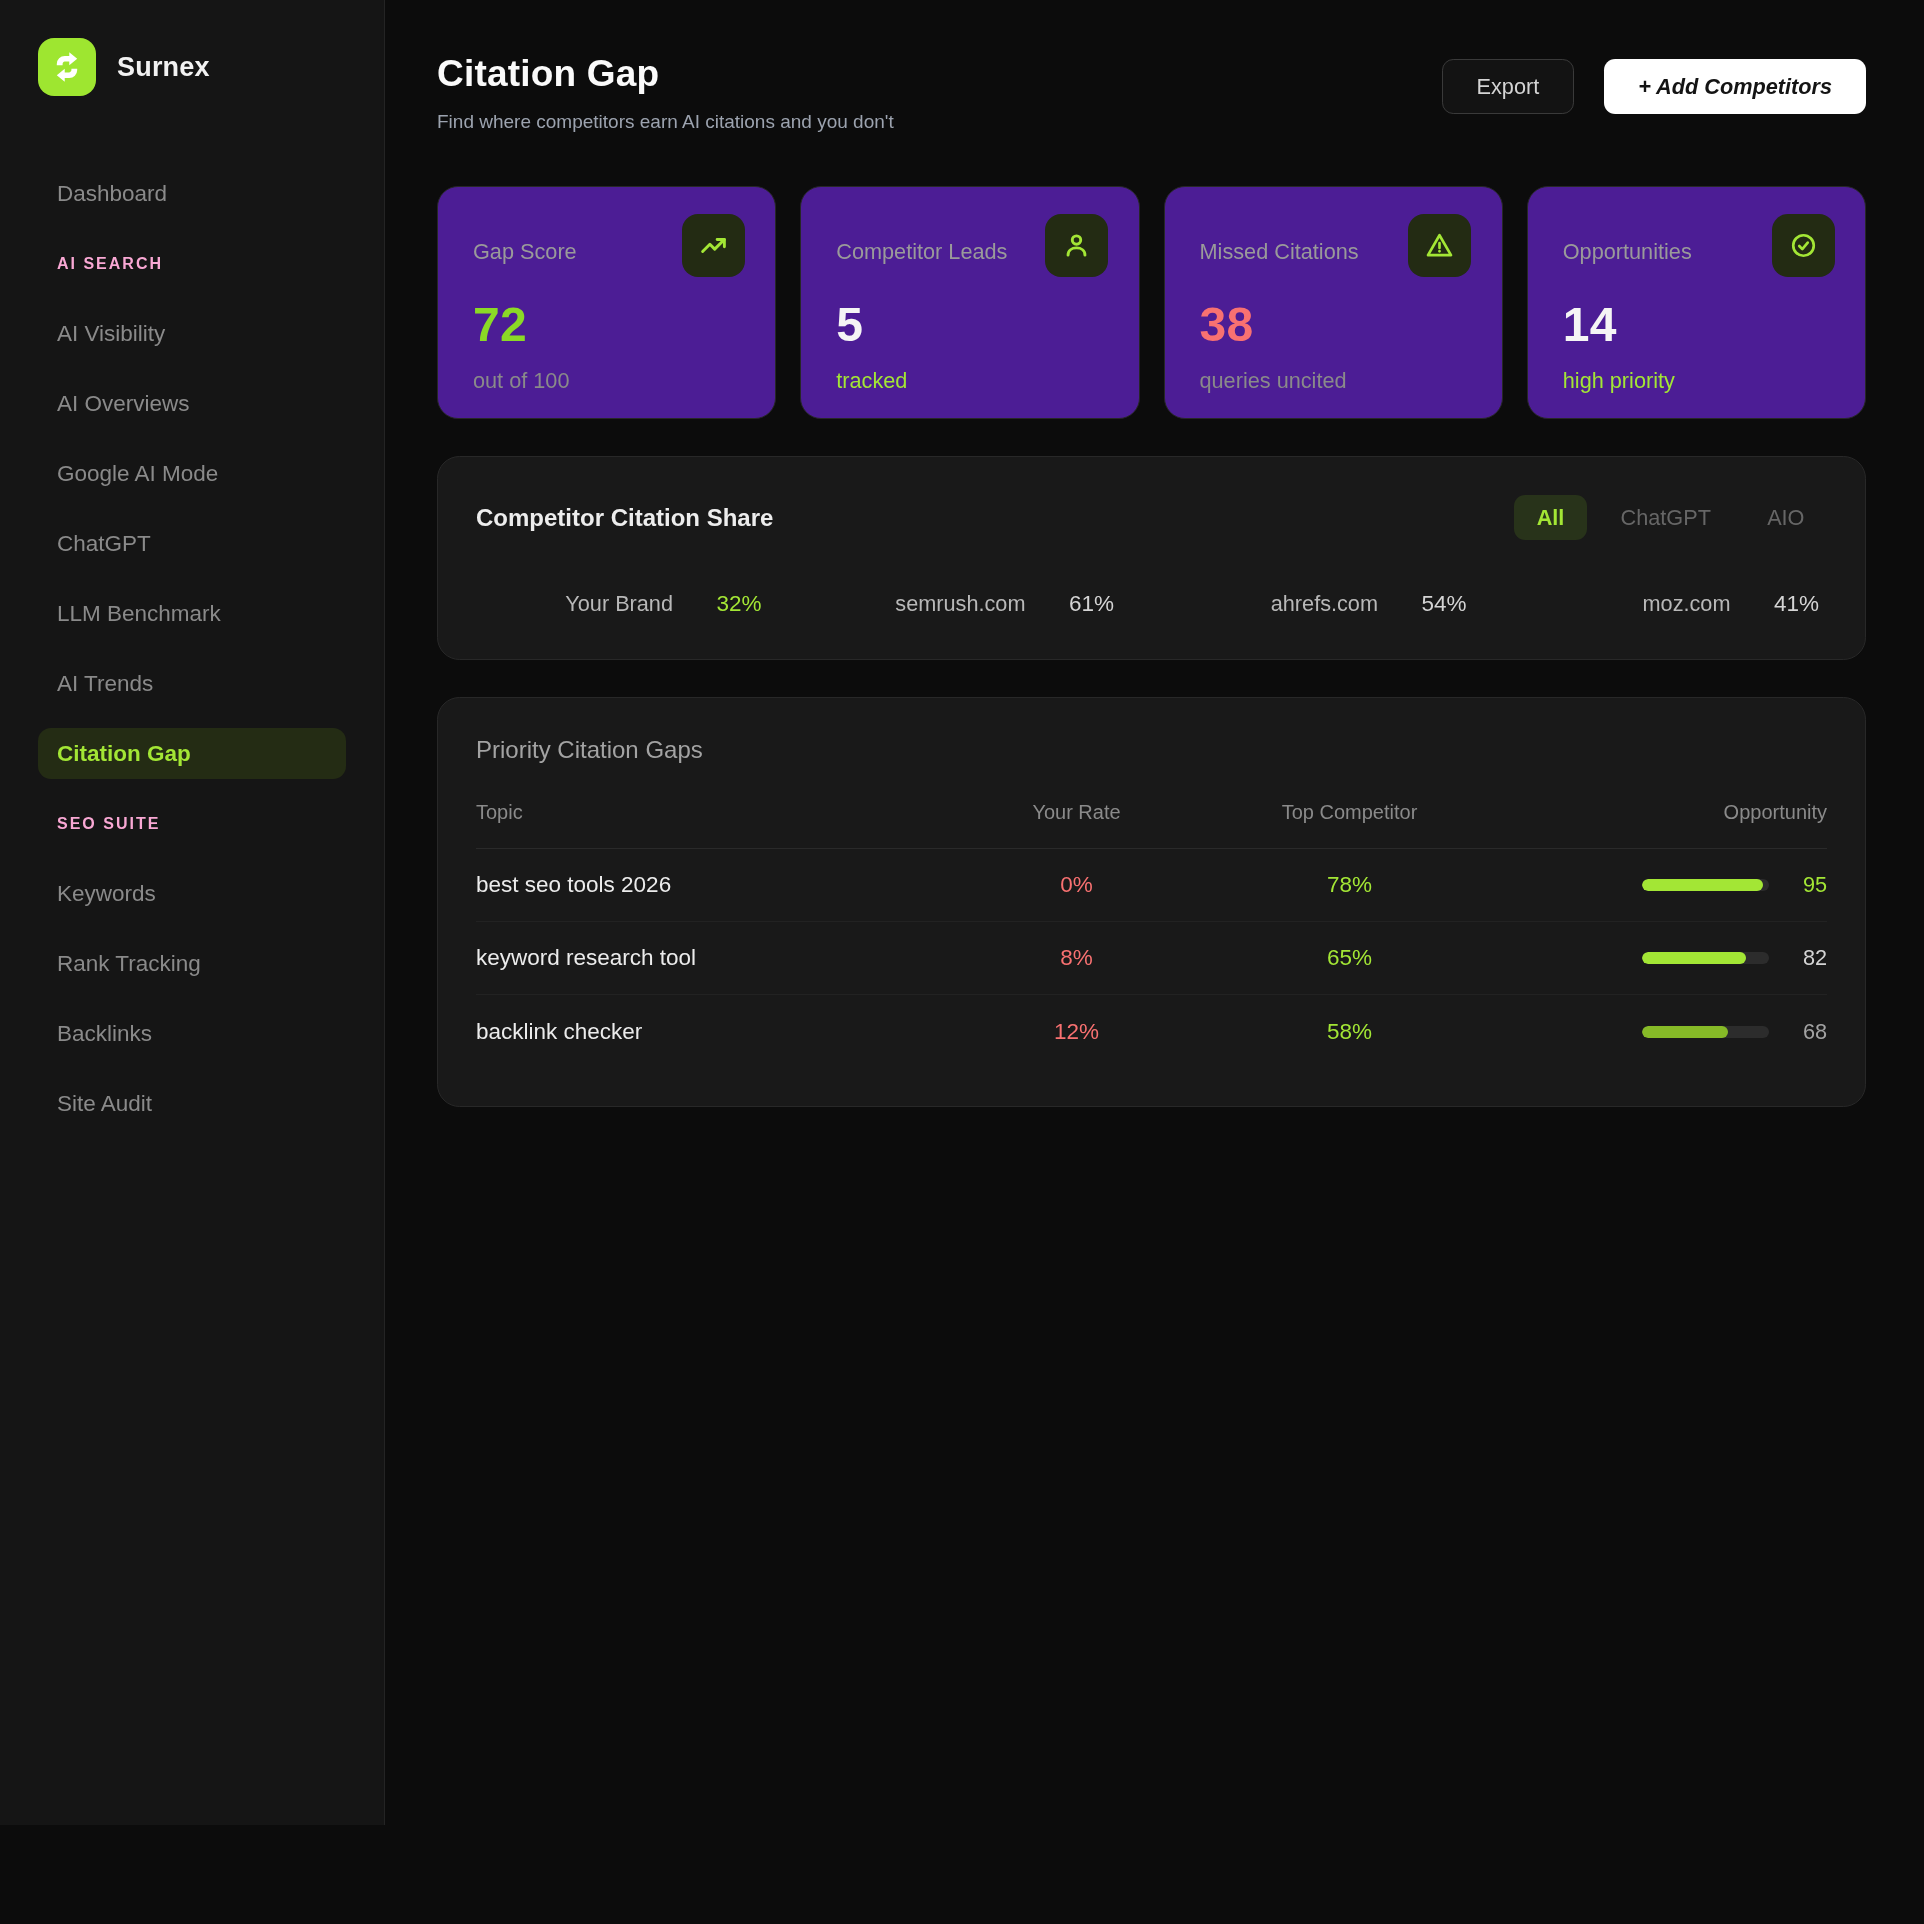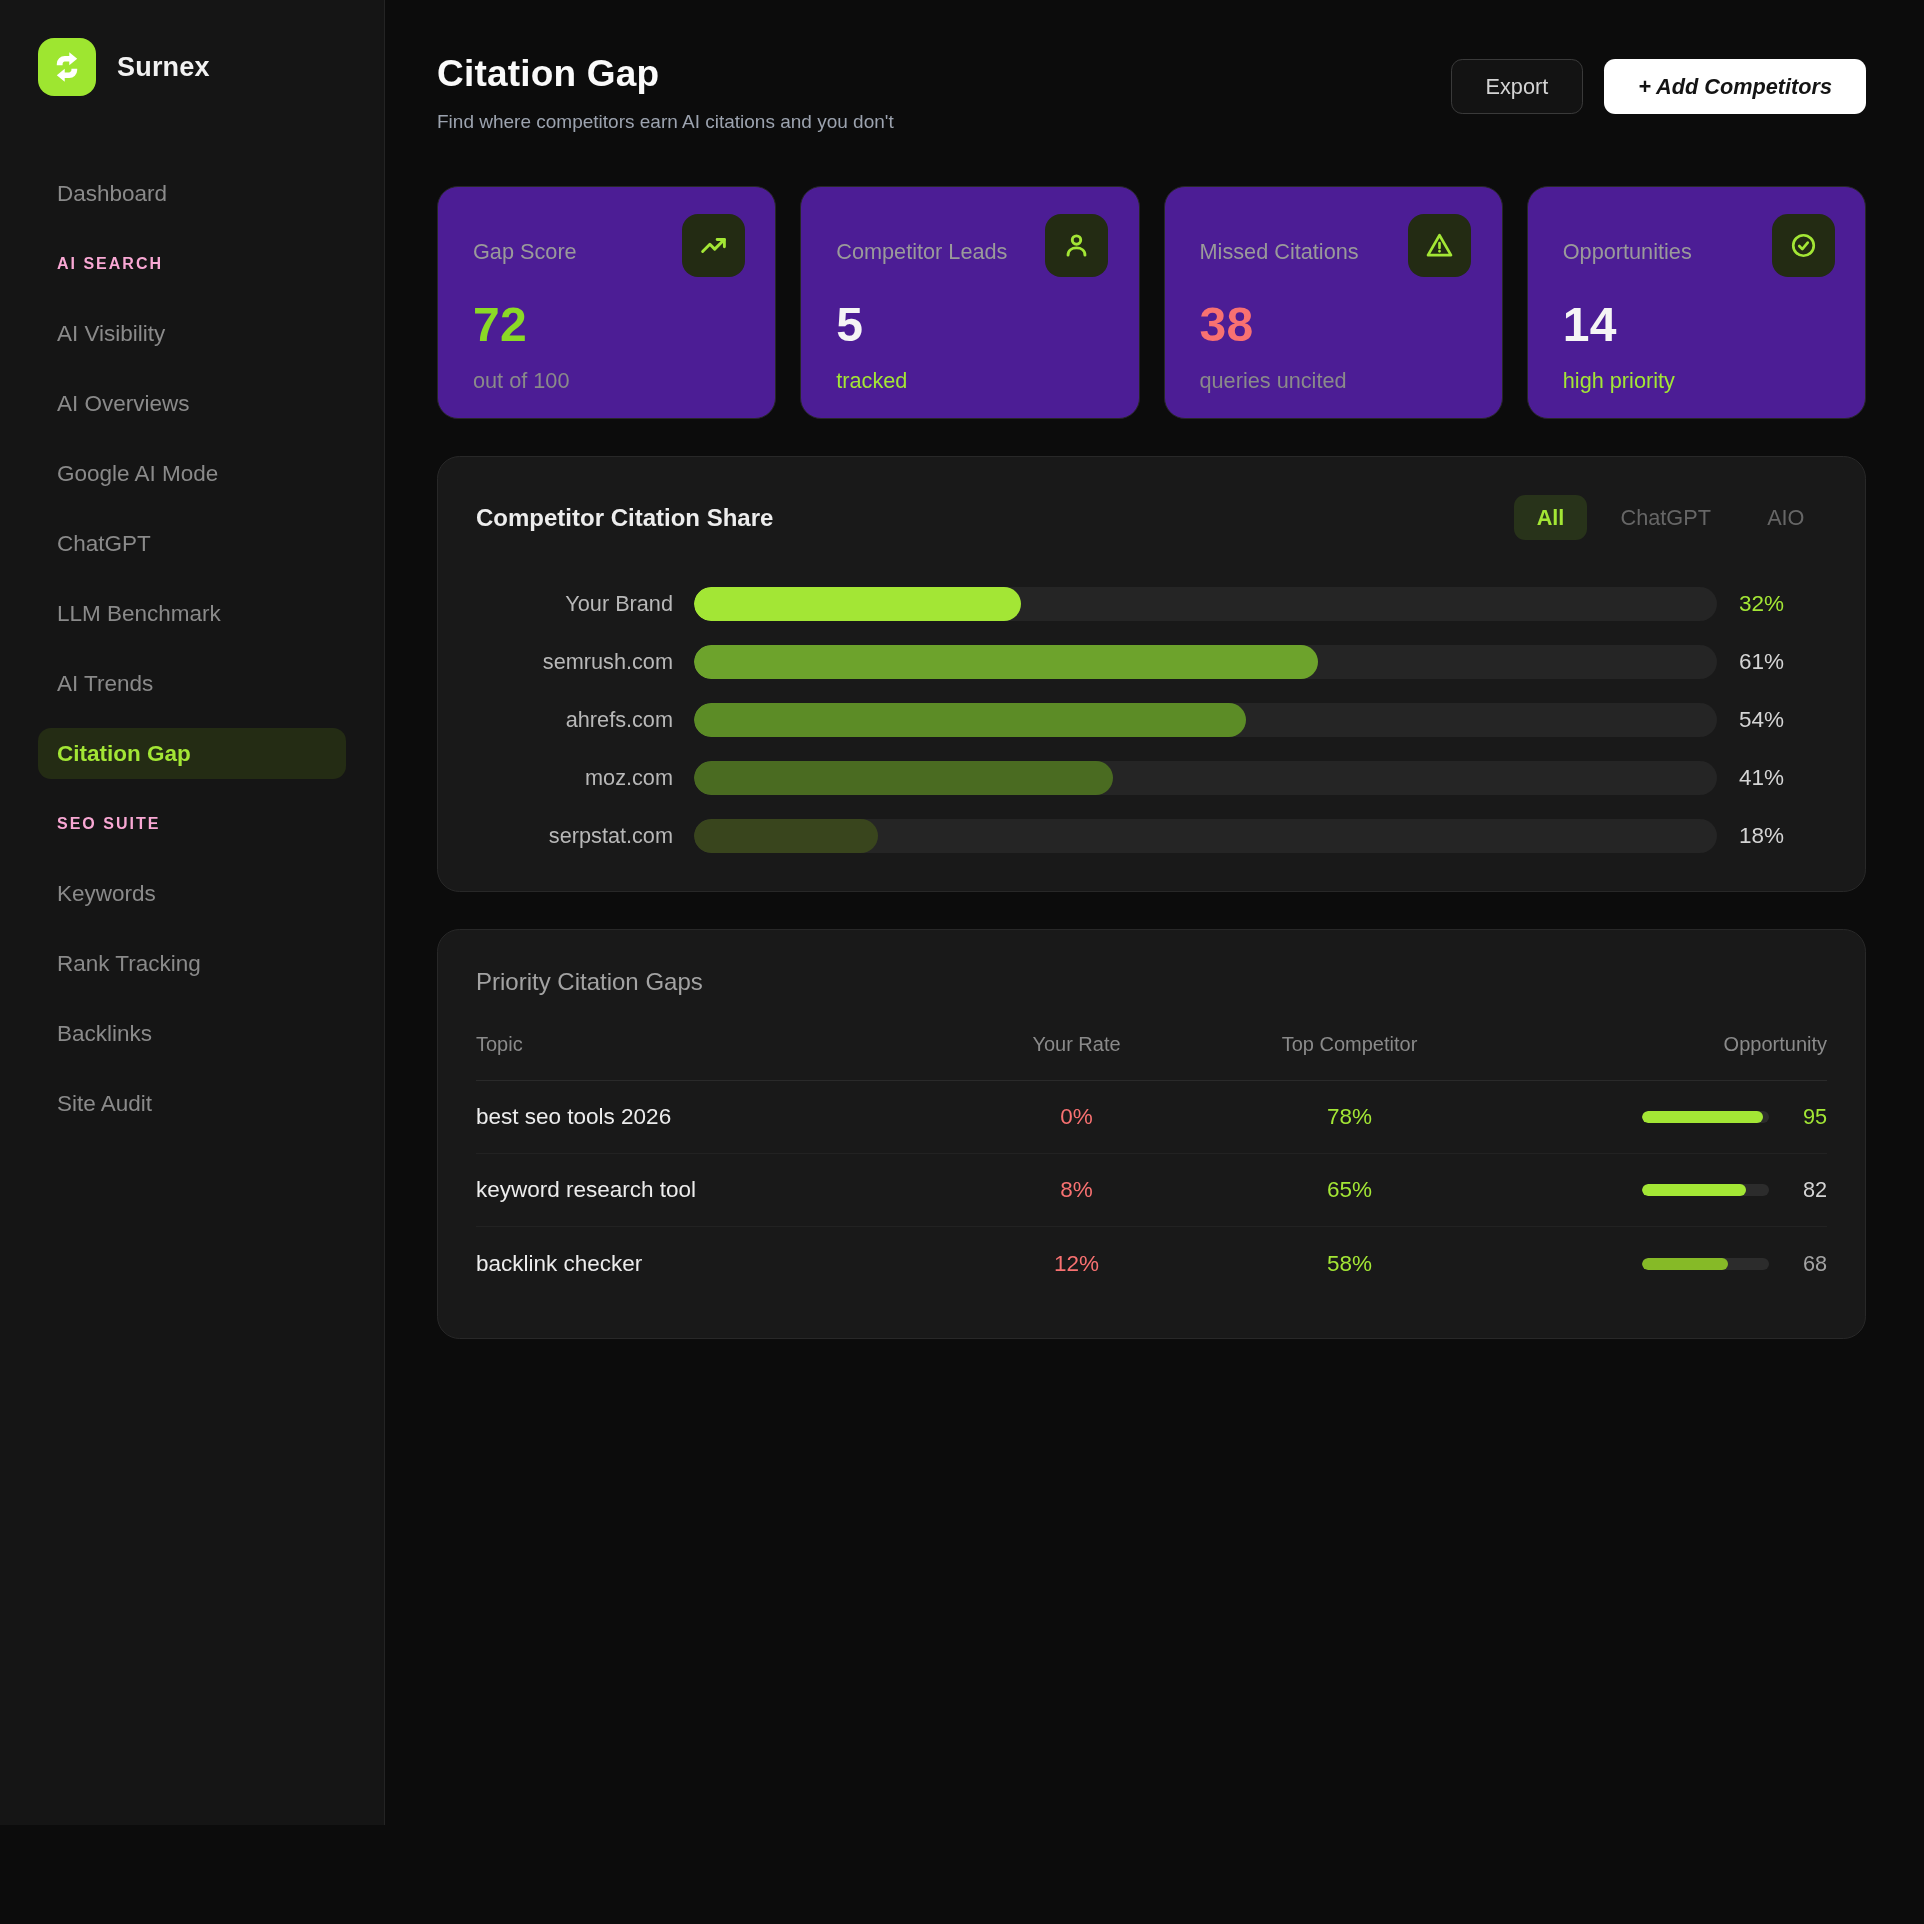--- a/index.html
+++ b/index.html
@@ -38,21 +38,21 @@
     padding: 0 19px; font-size: 16px; font-weight: 700; letter-spacing: 2px;
     color: #f9a8d4; text-transform: uppercase;
   }
 
   
   .main { position: absolute; left: 386px; top: 0; width: 1539px; height: 1925px; padding: 53px 59px 0 51px; }
 
   .page-header { display: flex; justify-content: space-between; align-items: flex-start; }
   .page-title { font-size: 37px; font-weight: 700; color: #fafafa; letter-spacing: 0.2px; }
   .page-subtitle { margin-top: 16px; font-size: 19px; color: #9ca3af; }
-  .header-actions { display: flex; gap: 21px; margin-top: 6.4px; }
+  .header-actions { display: flex; gap: 30px; margin-top: 6.4px; }
   .btn { height: 55px; border-radius: 11.2px; font-size: 21.7px; display: flex; align-items: center; padding: 0 34px; cursor: pointer; }
   .btn-export { border: 0.8px solid #3a3a3a; background: #131313; color: #d4d4d4; }
   .btn-add { background: #ffffff; color: #141414; font-weight: 700; border: none; font-style: italic; }
 
   
   .stats { margin-top: 53px; display: grid; grid-template-columns: repeat(4, 1fr); gap: 24px; }
   .stat-card {
     height: 233px; background: #4c1d95; border: 0.8px solid #272727; border-radius: 21px;
     padding: 34px 35px; position: relative;
   }
@@ -71,21 +71,21 @@
     padding: 38px; margin-top: 37px;
   }
   .panel-head { display: flex; justify-content: space-between; align-items: center; }
   .panel-title { font-size: 24px; font-weight: 600; color: #ededed; }
   .panel-title.muted { color: #a3a3a3; font-weight: 400; }
   .tabs { display: flex; gap: 11.2px; align-items: center; }
   .tab { padding: 9.6px 22.5px; border-radius: 11.2px; font-size: 21.7px; color: #666666; cursor: pointer; }
   .tab.active { background: #28331a; color: #a3e635; font-weight: 600; }
 
   
-  .share-rows { margin-top: 47px; display: flex; flex-direction: column; gap: 24px; }
+  .share-rows { margin-top: 47px; display: flex; flex-direction: row; gap: 24px; }
   .share-row { display: flex; align-items: center; height: 34px; }
   .share-label { width: 218px; text-align: right; font-size: 21.7px; color: #b8b8b8; padding-right: 21px; flex: none; }
   .share-track { flex: 1; height: 34px; border-radius: 17px; background: #252525; position: relative; overflow: hidden; }
   .share-fill { position: absolute; left: 0; top: 0; height: 100%; border-radius: 17px; }
   .share-pct { width: 88px; flex: none; margin-left: 22.5px; font-size: 22.5px; color: #d4d4d4; }
 
   
   .gaps-grid { display: grid; grid-template-columns: 1fr 209px 337px 309px; align-items: center; }
   .gaps-header { margin-top: 37px; padding-bottom: 24px; border-bottom: 0.8px solid #2a2a2a; }
   .gaps-header .cell { font-size: 20px; color: #8a8a8a; }

